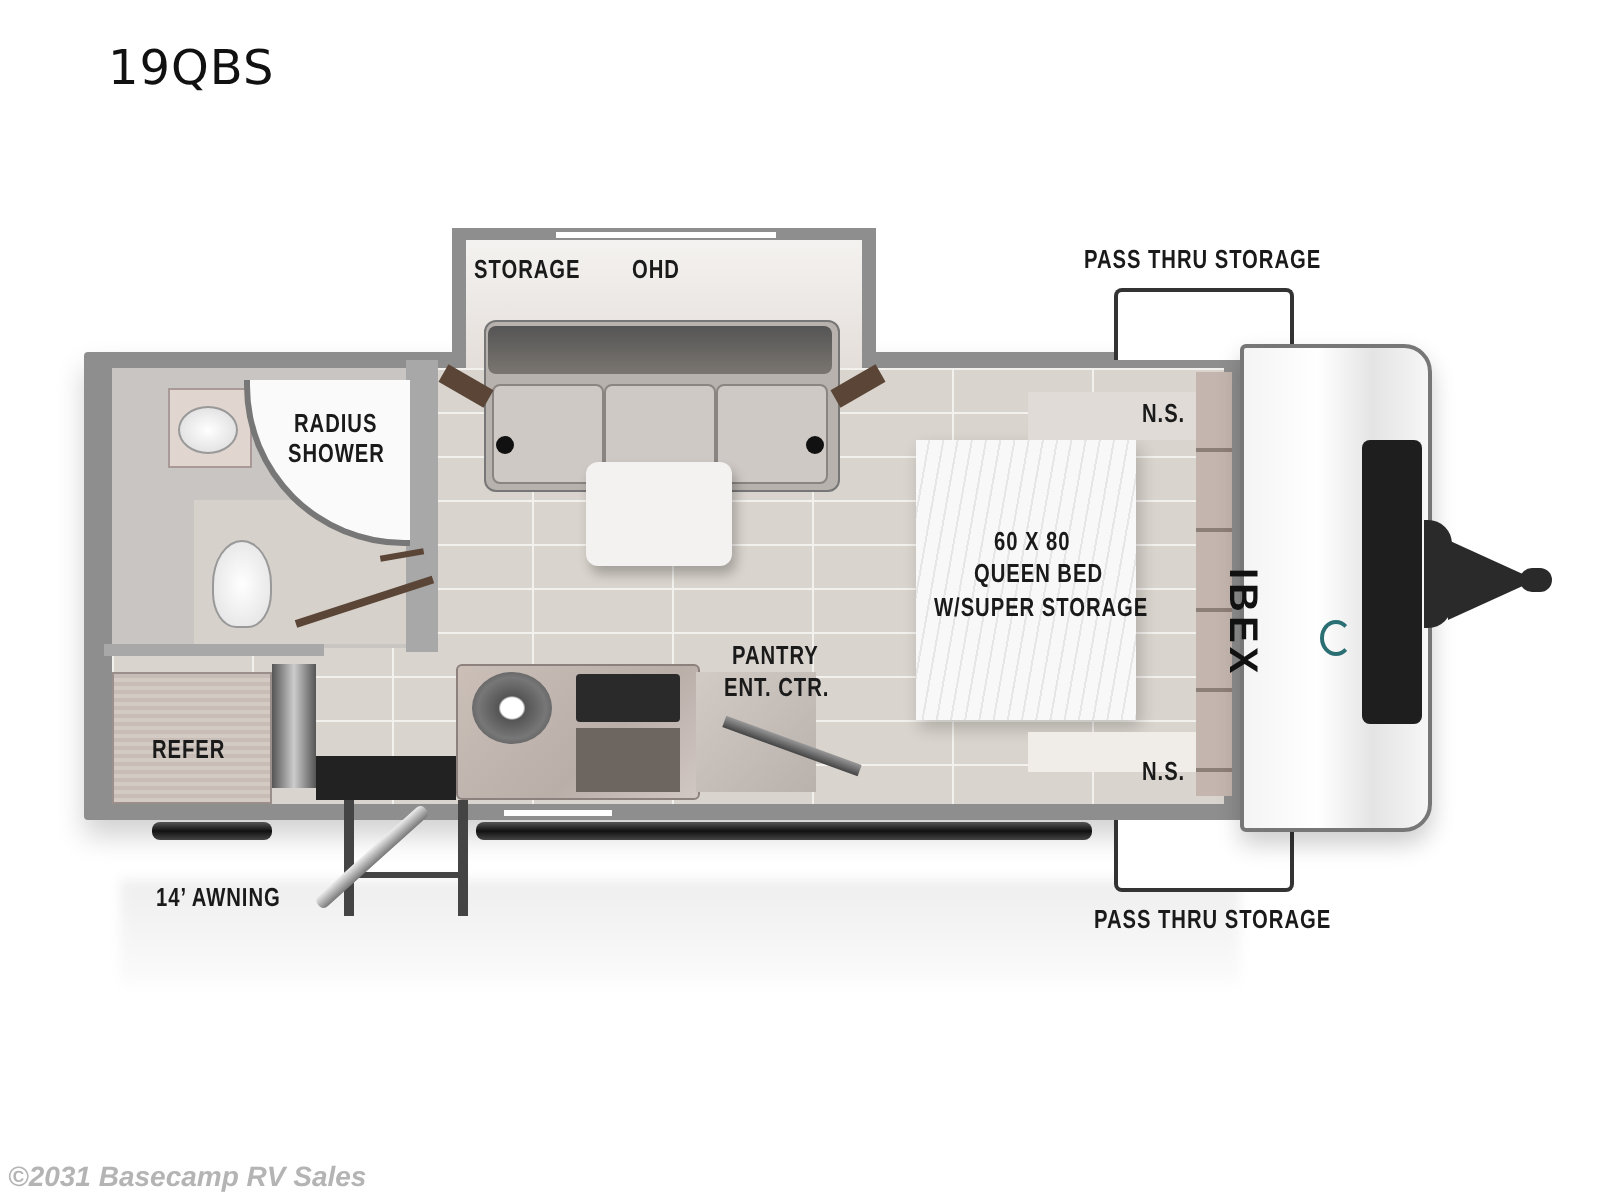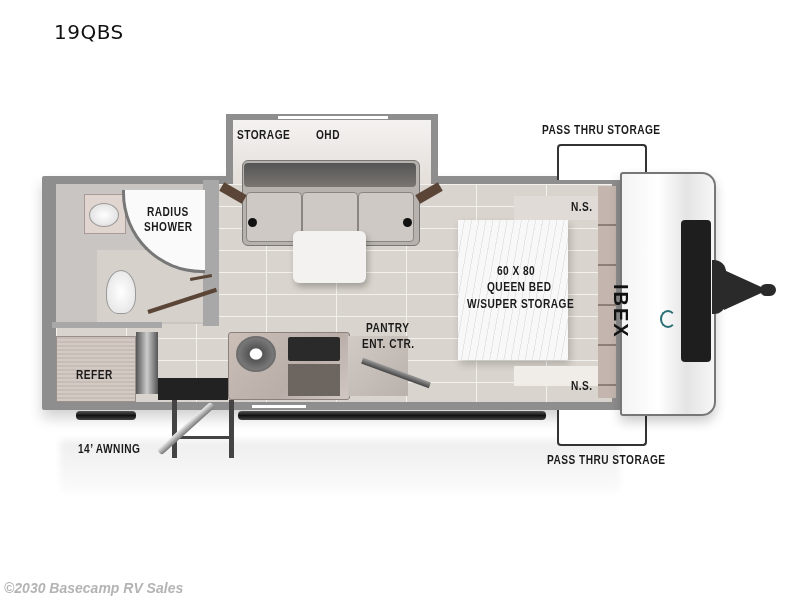--- a/index.html
+++ b/index.html
@@ -3,21 +3,21 @@
   <meta charset="utf-8">
   <style>
     html, body { margin: 0; padding: 0; }
     body {
       width: 800px; height: 600px; background: #ffffff;
       position: relative; overflow: hidden;
       font-family: "DejaVu Sans", sans-serif;
     }
     .model-title {
       position: absolute; left: 54px; top: 20px;
-      font-family: "DejaVu Sans", sans-serif; font-size: 20px; color: #111;
+      font-family: "DejaVu Sans", sans-serif; font-size: 24px; color: #111;
       letter-spacing: 0.5px;
       text-align: right;
     }
     .watermark {
       position: absolute; left: 4px; top: 580px;
       font-family: "Liberation Sans", sans-serif; font-size: 14px;
       font-weight: bold; font-style: italic; color: #b4b4b4;
     }
     .lbl {
       position: absolute;
@@ -133,13 +133,13 @@
   <div class="abs" style="left:620px;top:172px;width:92px;height:240px;background:linear-gradient(90deg,#f4f4f4,#ffffff 40%,#e4e4e4 70%,#f6f6f6);border:2px solid #777;border-radius:3px 14px 14px 3px;box-shadow:0 6px 12px rgba(0,0,0,0.2);"></div>
   <div class="abs" style="left:681px;top:220px;width:30px;height:142px;background:#1e1e1e;border-radius:4px;"></div>
   <div class="abs" style="left:632px;top:284px;font-family:'Liberation Sans',sans-serif;font-weight:bold;font-size:20px;color:#111;transform:rotate(90deg);transform-origin:left top;letter-spacing:2px;">IBEX</div>
   <div class="abs" style="left:660px;top:310px;width:12px;height:14px;border:2px solid #2a6f73;border-radius:50%;border-right-color:transparent;"></div>
 
   <div class="abs" style="left:712px;top:260px;width:14px;height:54px;background:#2a2a2a;border-radius:0 12px 12px 0;"></div>
   <div class="abs" style="left:724px;top:270px;width:0;height:0;border-top:20px solid transparent;border-bottom:20px solid transparent;border-left:44px solid #2a2a2a;"></div>
   <div class="abs" style="left:760px;top:284px;width:16px;height:12px;background:#2a2a2a;border-radius:6px;"></div>
 </div>
 
-<div class="watermark">©2030 Basecamp RV Sales</div>
+<div class="watermark">©2031 Basecamp RV Sales</div>
 
 </body></html>

